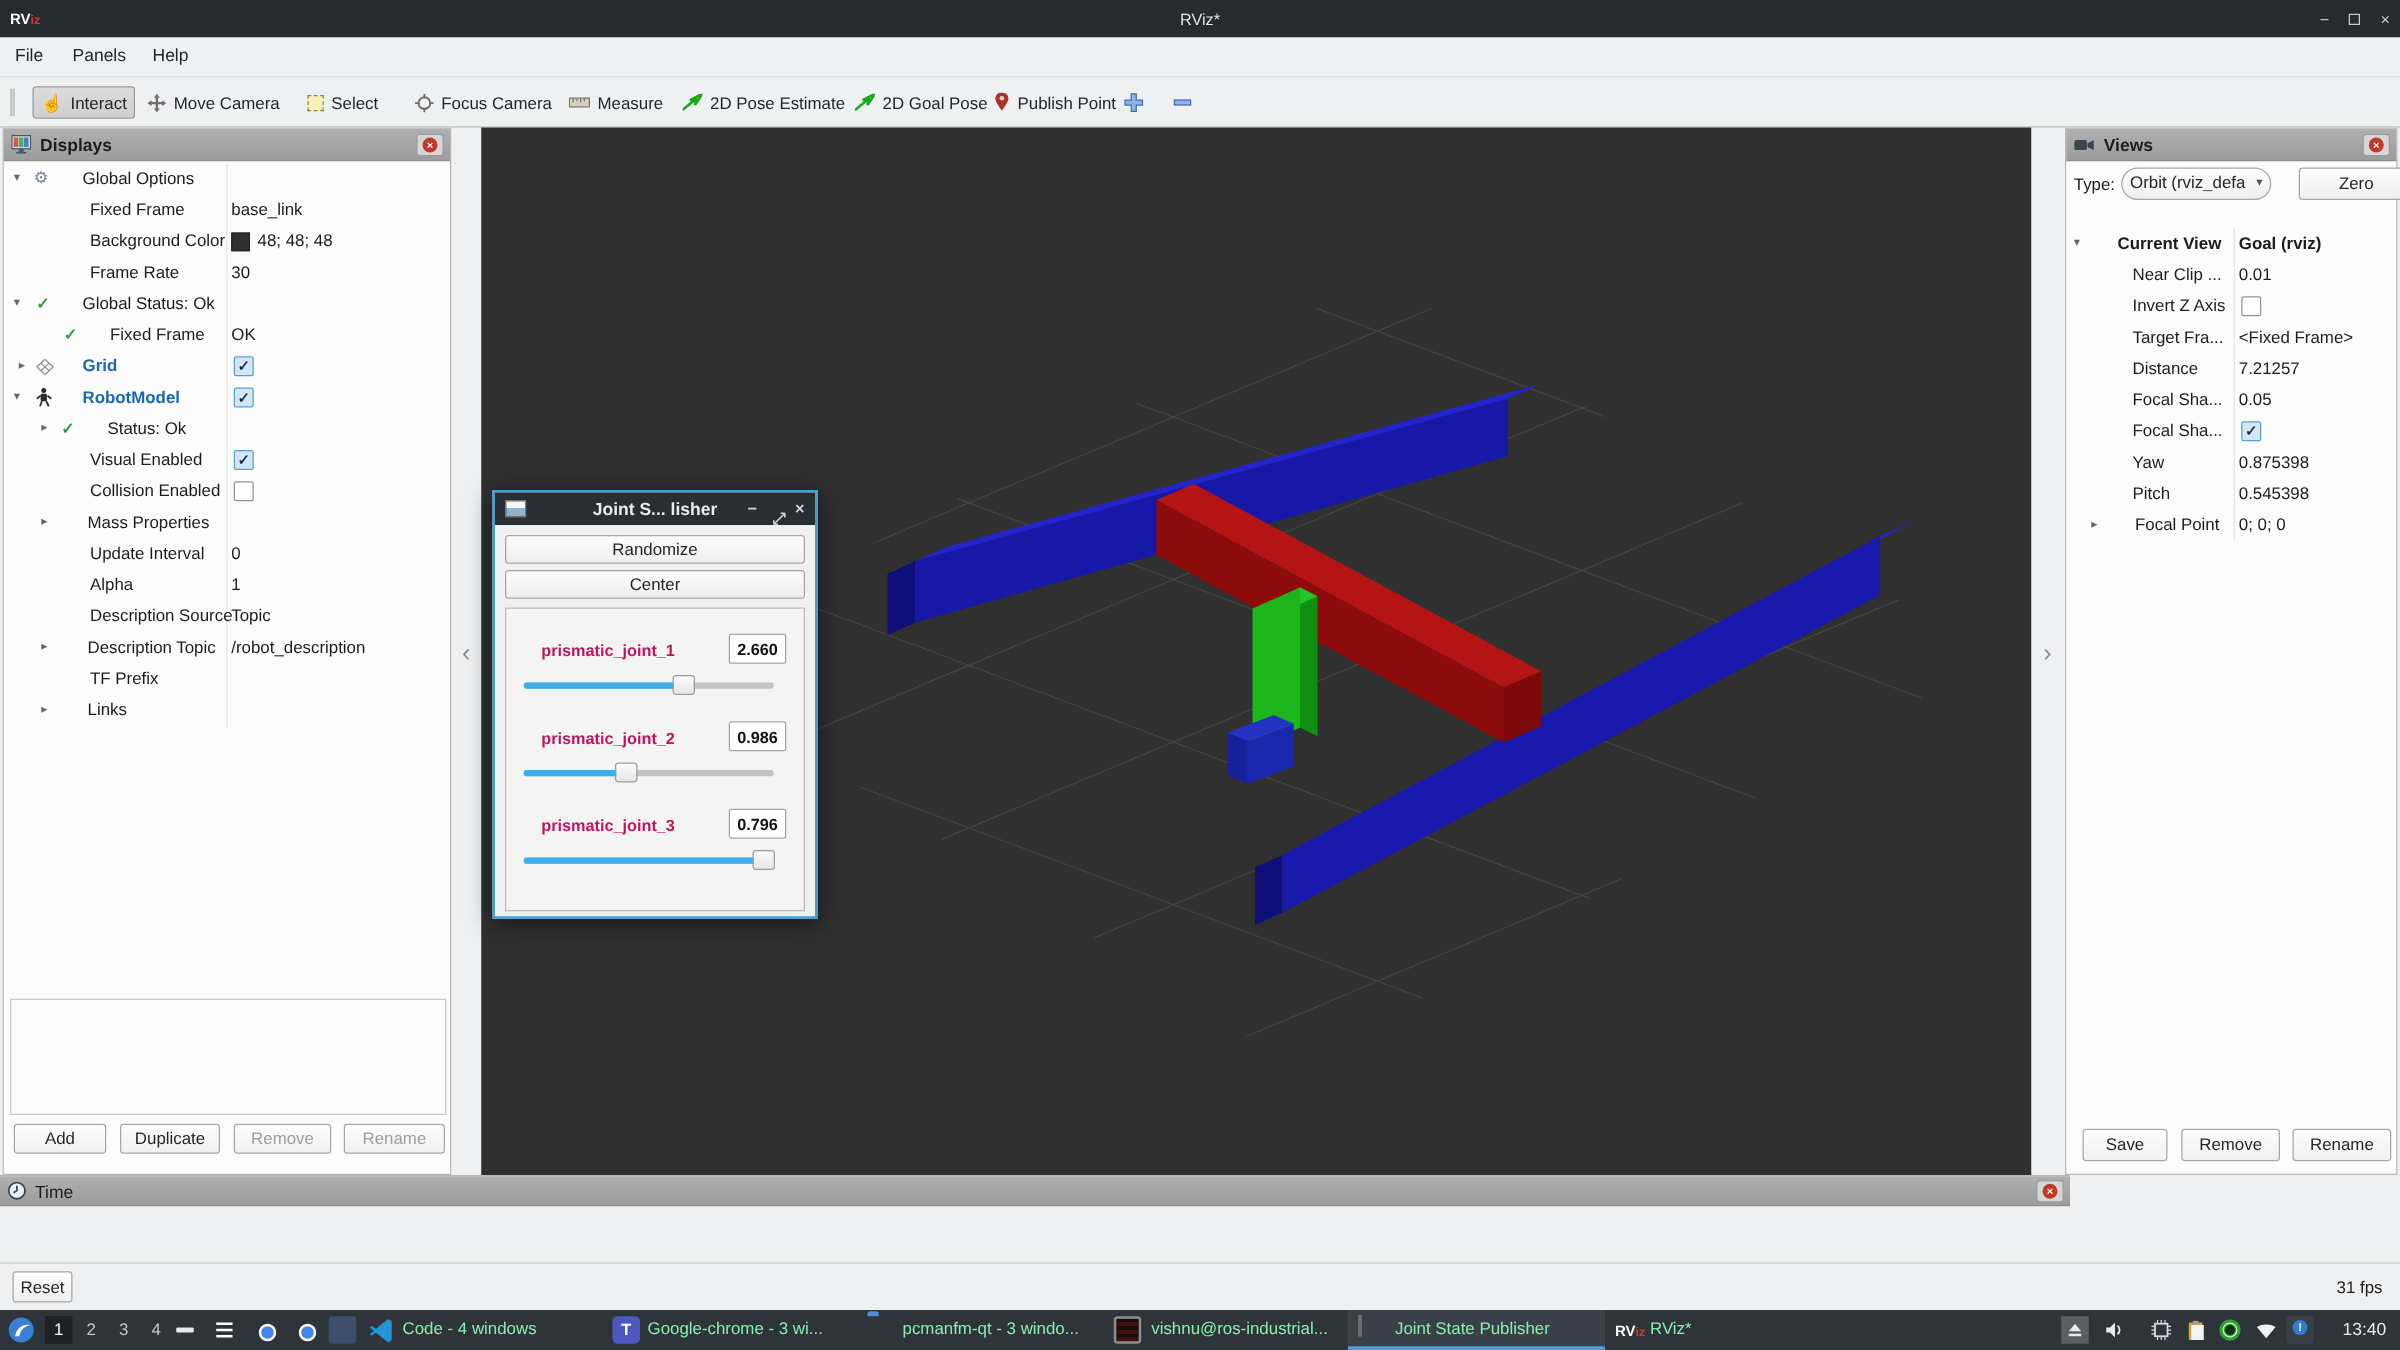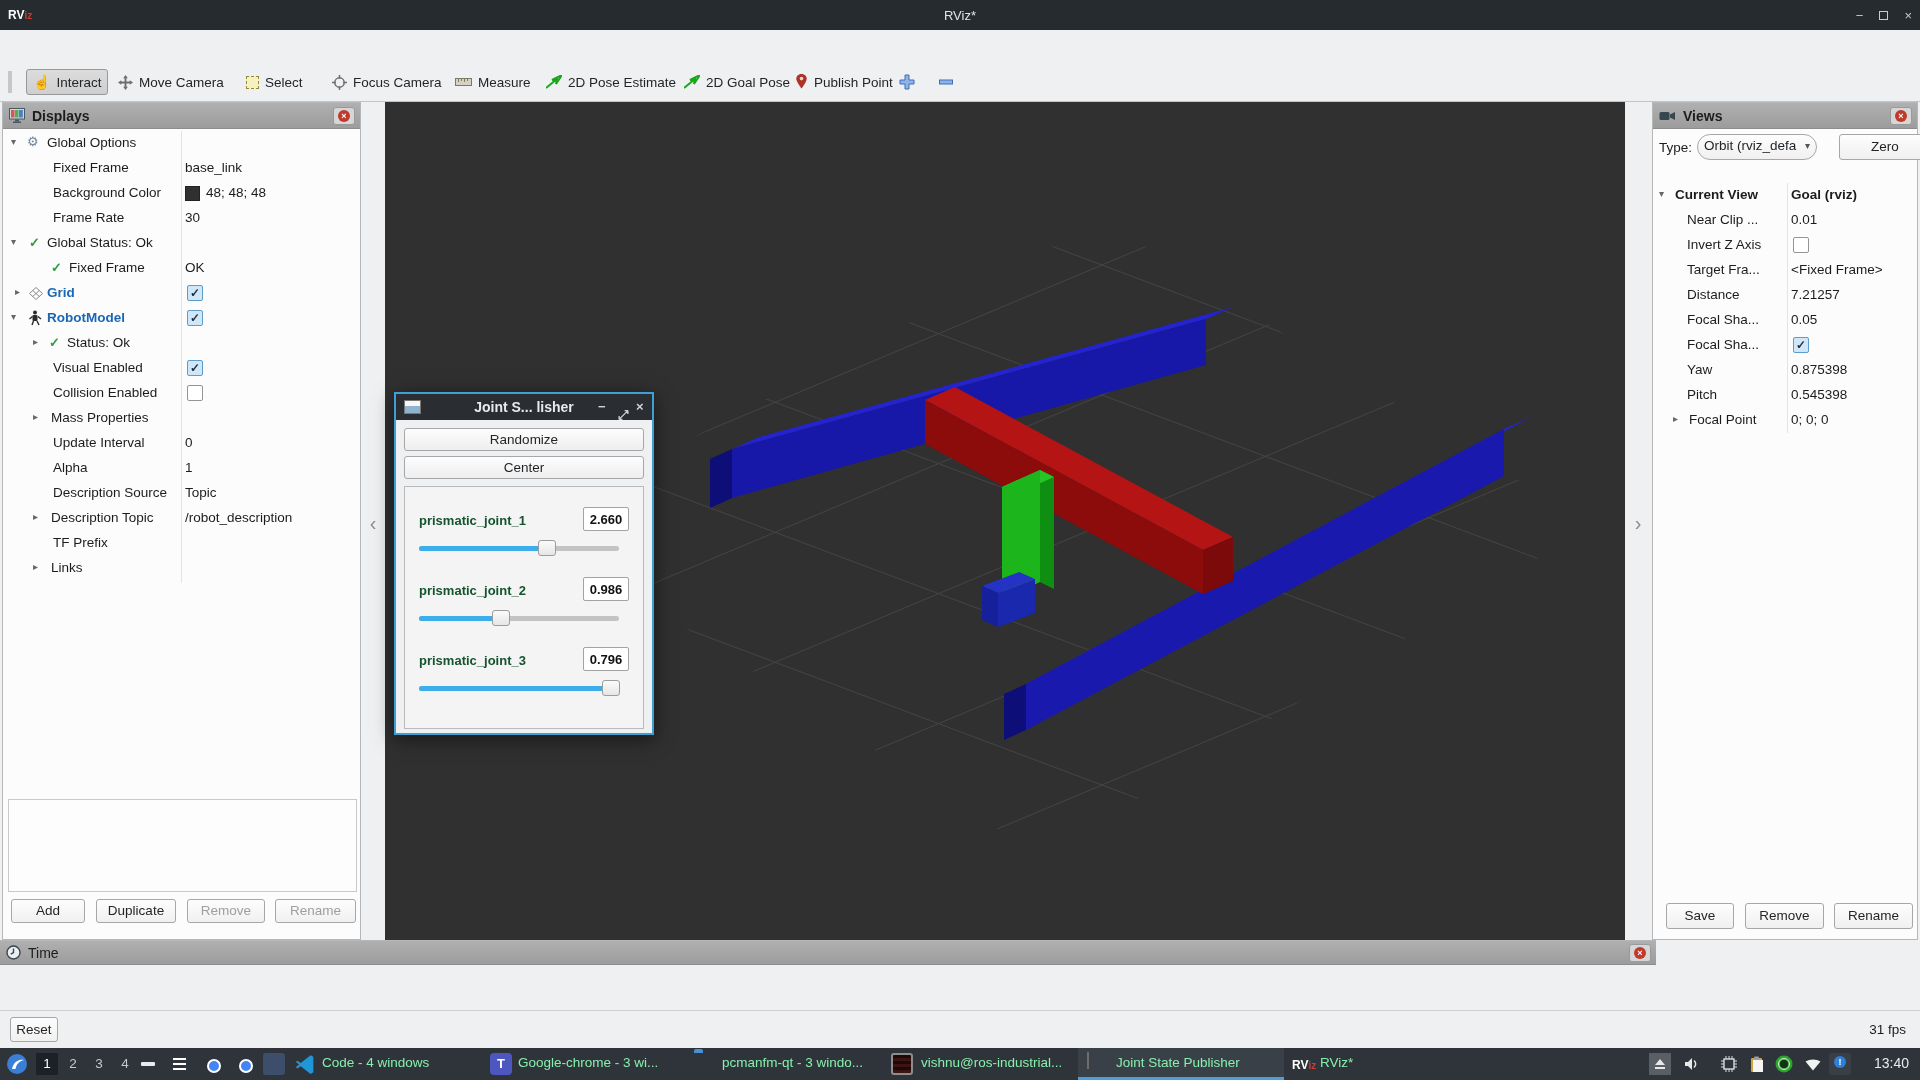--- a/index.html
+++ b/index.html
@@ -37,21 +37,21 @@
            border-bottom:1px solid #8d8d8d; display:flex; align-items:center; gap:7px; padding:0 6px;
            font-size:14px; font-weight:bold; color:#1d1d1d; }
   .closebtn { position:absolute; right:5px; top:4px; width:22px; height:18px; background:#d6d6d6;
               border:1px solid #9a9a9a; border-radius:3px; display:flex; align-items:center; justify-content:center; }
   .reddot { width:12px; height:12px; border-radius:50%; background:#c0392b; color:#fff; font-size:9px;
             line-height:12px; text-align:center; font-weight:bold; }
   .reddot::after { content:"×"; }
 
   
   .trow { position:absolute; left:0; width:100%; height:25px; font-size:13.5px; color:#1c1c1c; }
-  .tlabel { position:absolute; top:4px; white-space:nowrap; }
+  .tlabel { position:absolute; top:4px; white-space:nowrap;margin-left:19px; }
   .tval  { position:absolute; left:182px; top:4px; white-space:nowrap; }
   .exp { position:absolute; top:5px; color:#666; font-size:10px; }
   .chk { position:absolute; top:4px; width:16px; height:16px; background:#fff; border:1px solid #949494; border-radius:2px; }
   .chk.on { background:#cfe7f8; border-color:#5e9dc8; }
   .chk.on::after { content:"✓"; position:absolute; left:2px; top:0px; font-size:12px; font-weight:bold; color:#1d2e3c; line-height:14px; }
   .bblue { color:#1b67b4; font-weight:bold; }
   .ckmark { position:absolute; top:4px; color:#2f9e44; font-weight:bold; font-size:13px; }
   .gear { position:absolute; top:3px; color:#72869c; font-size:13px; }
   .swatch { position:absolute; top:5px; width:15px; height:15px; border:1px solid #222; }
   .colsep { position:absolute; width:1px; background:#e4e4e4; }
@@ -68,21 +68,21 @@
   #jointwin { position:absolute; left:394px; top:392px; width:260px; height:343px; background:#eff0f1;
               border:2px solid #3f9fd4; box-shadow:0 4px 18px rgba(0,0,0,.55); z-index:6; }
   #jw-title { position:absolute; left:0; top:0; right:0; height:26px; background:#2a2e33; color:#e8eaec;
               font-weight:bold; font-size:14px; text-align:center; line-height:26px; }
   .jw-icon { position:absolute; left:8px; top:6px; width:17px; height:14px; border:1px solid #777;
              background:linear-gradient(#f7f7f7 0 45%, #8fb3cf 45%); }
   .jw-ctl { position:absolute; top:0; height:26px; color:#cfd3d6; font-size:13px; line-height:26px; }
   .jbtn { position:absolute; left:8px; width:240px; height:23px; background:linear-gradient(#fdfdfd,#eeeeee);
           border:1px solid #a6a7a8; border-radius:3px; font-size:13.5px; text-align:center; line-height:21px; color:#232629; }
   .jgroup { position:absolute; left:8px; top:92px; width:240px; height:243px; border:1px solid #b9babb; background:#f4f4f5; }
-  .jname { position:absolute; left:14px; font-weight:bold; font-size:13px; color:#14532d; white-space:nowrap; }
+  .jname { position:absolute; left:28px; font-weight:bold; font-size:13px; color:#be185d; white-space:nowrap; }
   .jval { position:absolute; right:14px; width:46px; height:24px; background:#fff; border:1px solid #a2a3a4;
           border-radius:2px; text-align:center; line-height:24px; font-size:13px; font-weight:bold; color:#111; }
   .slider { position:absolute; left:14px; width:200px; height:18px; }
   .sgroove { position:absolute; left:0; right:0; top:7px; height:5px; background:#c2c3c4; border-radius:3px; }
   .sfill { position:absolute; left:0; top:7px; height:5px; background:#3daee9; border-radius:3px; }
   .shandle { position:absolute; top:1px; width:18px; height:16px; background:linear-gradient(#fbfbfb,#e6e6e6);
              border:1px solid #9b9c9d; border-radius:3px; transform:translateX(-9px); }
 
   
   .drop { position:absolute; background:linear-gradient(#fdfdfd,#f0f0f1); border:1px solid #a6a7a8; border-radius:13px;
@@ -129,20 +129,25 @@
   <div id="titlebar">
     <span class="rviz-logo"><span>RV</span><i>iz</i></span>
     <span id="win-title">RViz*</span>
     <span class="wbtns">
       <span>−</span>
       <span class="wsq"></span>
       <span>×</span>
     </span>
   </div>
 
+  <div id="menubar">
+    <span class="menu-item" style="left:12px">File</span>
+    <span class="menu-item" style="left:58px">Panels</span>
+    <span class="menu-item" style="left:122px">Help</span>
+  </div>
 
   <div id="toolbar">
     <span class="tb-handle"></span>
     <span class="tool active" style="left:26px">
       <span style="font-size:14px;color:#333">☝</span>
       <span>Interact</span>
     </span>
     <span class="tool" style="left:112px">
       <svg width="15" height="15" viewBox="0 0 16 16">
           <path d="M8 0 L10.5 3.5 H9 V7 H12.5 V5.5 L16 8 L12.5 10.5 V9 H9 V12.5 H10.5 L8 16 L5.5 12.5 H7 V9 H3.5 V10.5 L0 8 L3.5 5.5 V7 H7 V3.5 H5.5 Z" fill="#6d6e70"></path>

